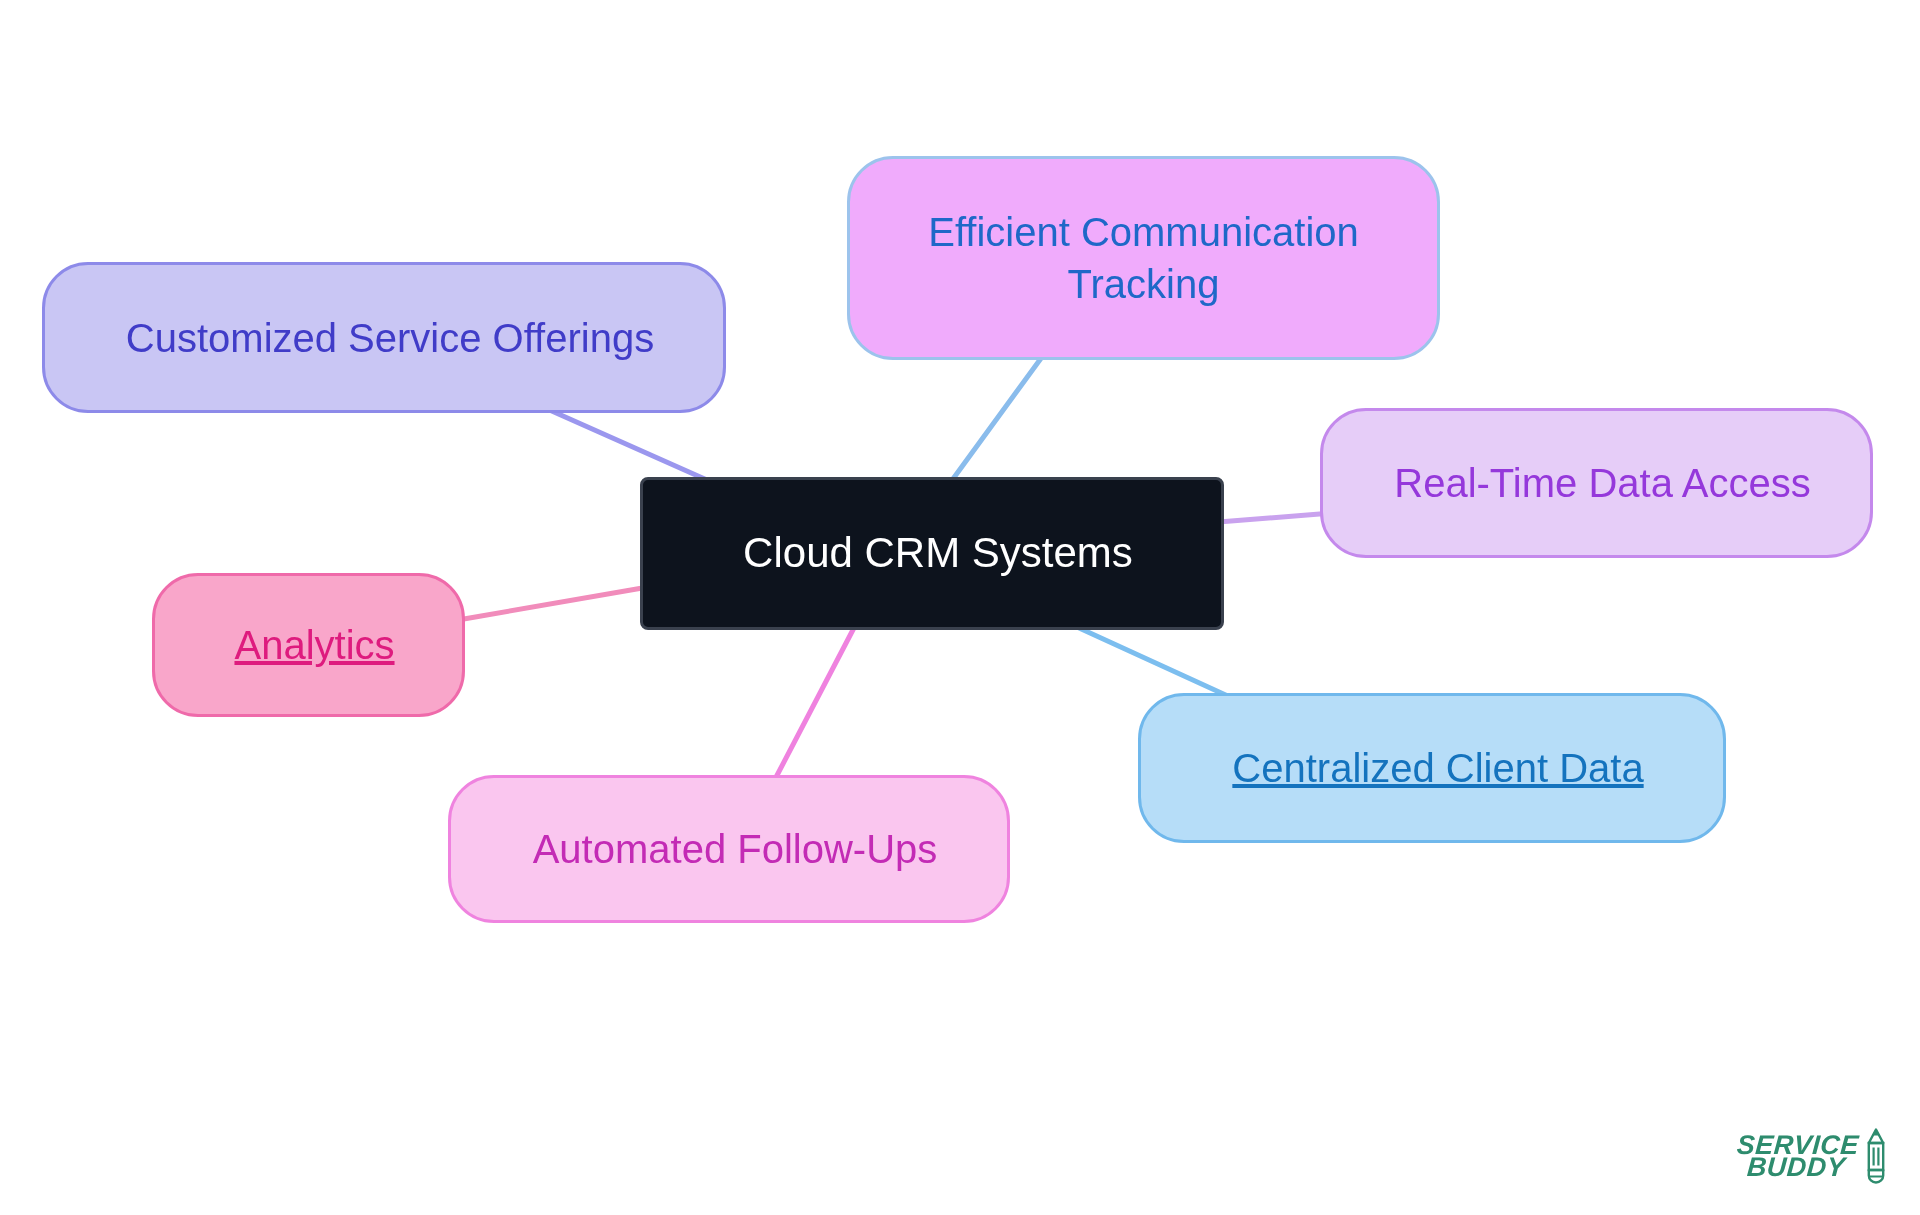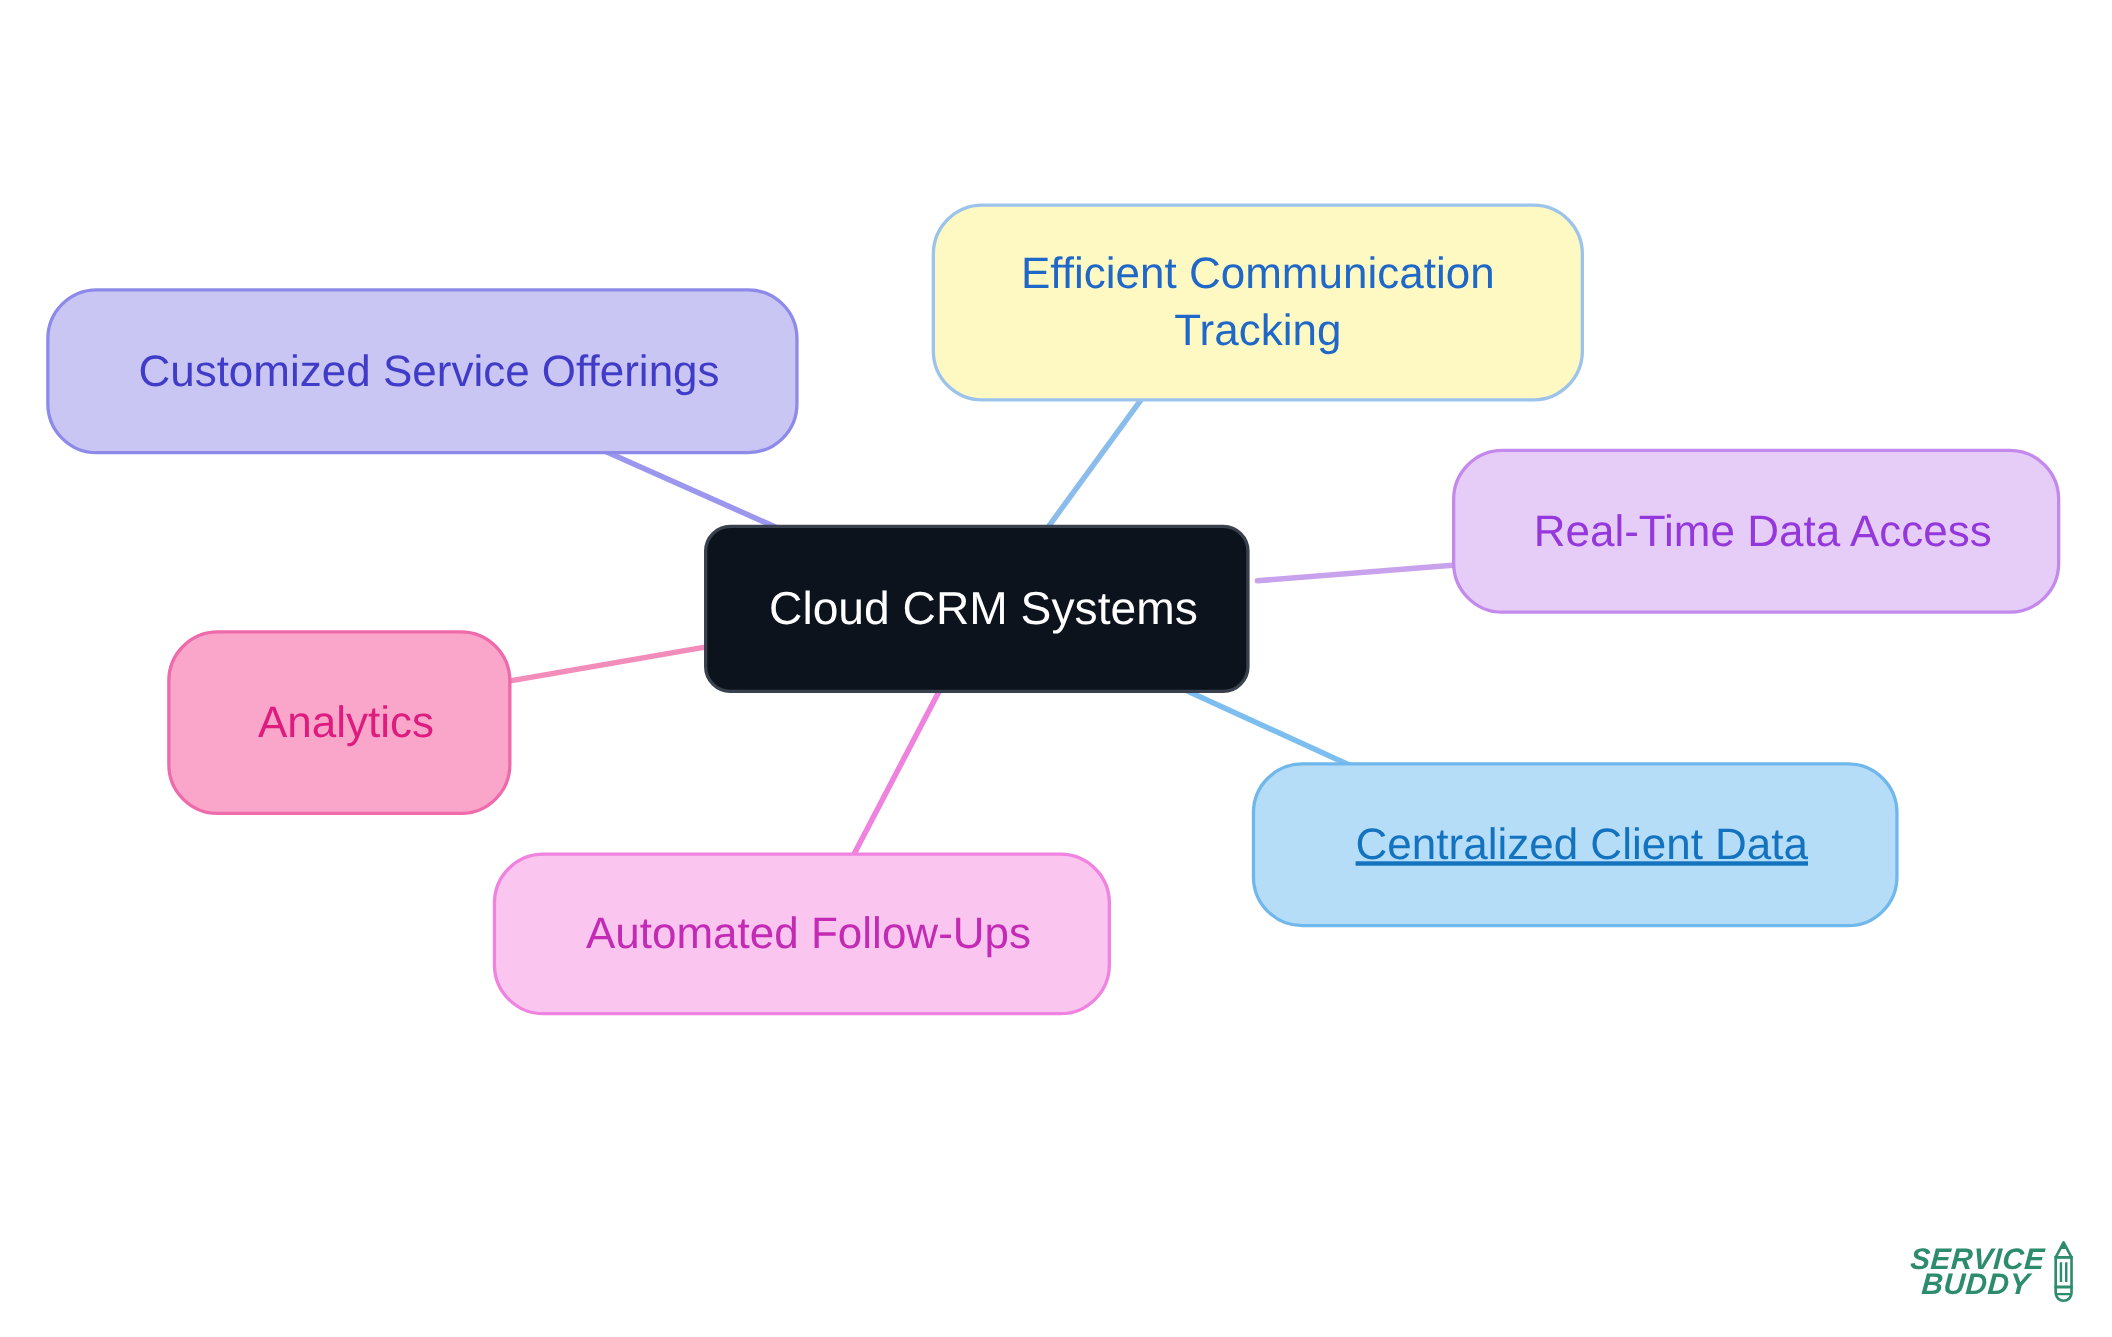--- a/index.html
+++ b/index.html
@@ -18,41 +18,40 @@
     border-radius:46px;
     border:3px solid transparent;
     box-sizing:border-box;
     font-size:40px;
     font-weight:400;
     line-height:1.3;
     cursor:default;
     padding-left:12px;
   }
   .node-center{
-    left:640px;top:477px;width:496px;height:153px;
-    background:#0d131d;border-color:#3a414e;border-radius:24px;
+    left:640px;top:477px;width:584px;height:153px;
+    background:#0d131d;border-color:#3a414e;border-radius:8px;
     color:#ffffff;font-size:42px;
   }
   .node-customized{
     left:42px;top:262px;width:684px;height:151px;
     background:#c9c6f4;border-color:#8d8ae9;color:#403cc8;
   }
   .node-efficient{
-    left:847px;top:156px;width:593px;height:180px;
-    background:#fef9c3;border-color:#9cc3ec;color:#1f68c8;
+    left:847px;top:156px;width:593px;height:204px;
+    background:#f0abfc;border-color:#9cc3ec;color:#1f68c8;
     padding:0 40px;
-    margin-top:29px;
   }
   .node-realtime{
     left:1320px;top:408px;width:553px;height:150px;
     background:#e6cdf8;border-color:#c489ec;color:#9538db;
   }
   .node-analytics{
-    left:152px;top:573px;width:313px;height:168px;
-    background:#f9a6ca;border-color:#ef6aaa;color:#de1b7e;
+    left:152px;top:573px;width:313px;height:144px;
+    background:#f9a6ca;border-color:#ef6aaa;color:#de1b7e;text-decoration:underline;
   }
   .node-automated{
     left:448px;top:775px;width:562px;height:148px;
     background:#fac6ef;border-color:#ef83df;color:#c32bb5;
   }
   .node-centralized{
     left:1138px;top:693px;width:588px;height:150px;
     background:#b6ddf8;border-color:#70b8ec;color:#1473be;text-decoration:underline;
   }
   .watermark{

